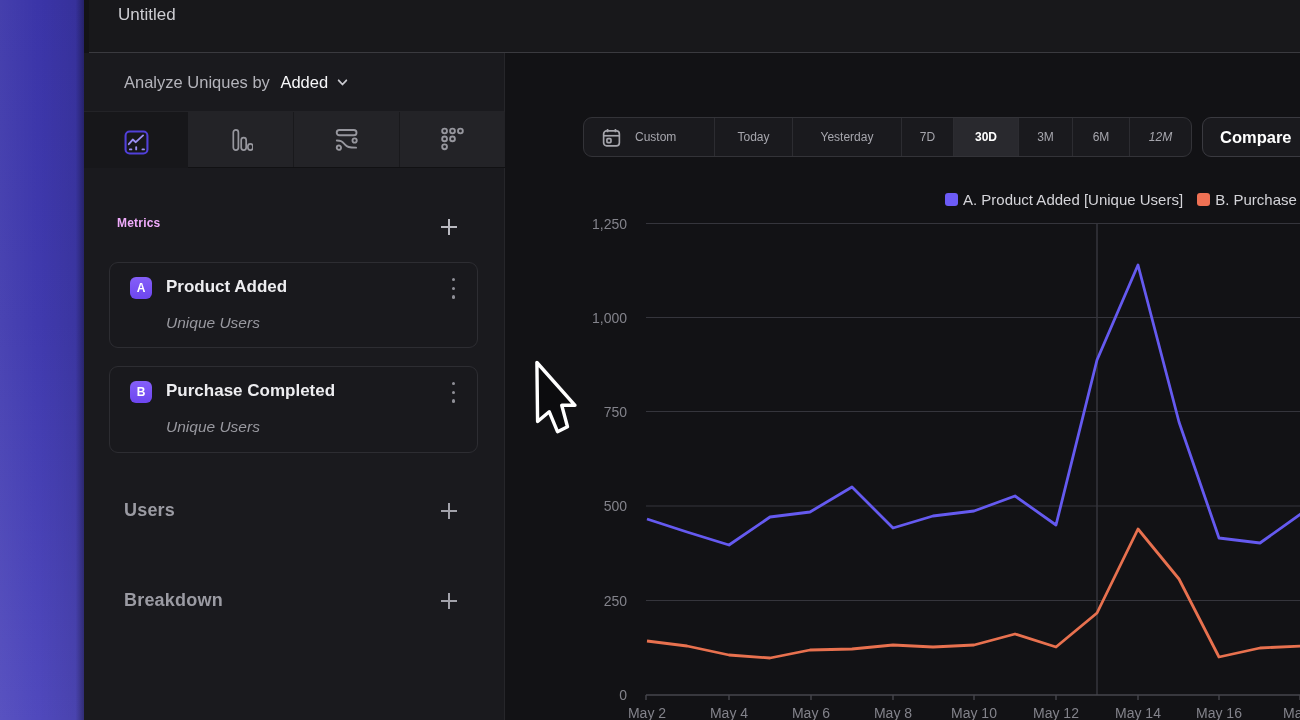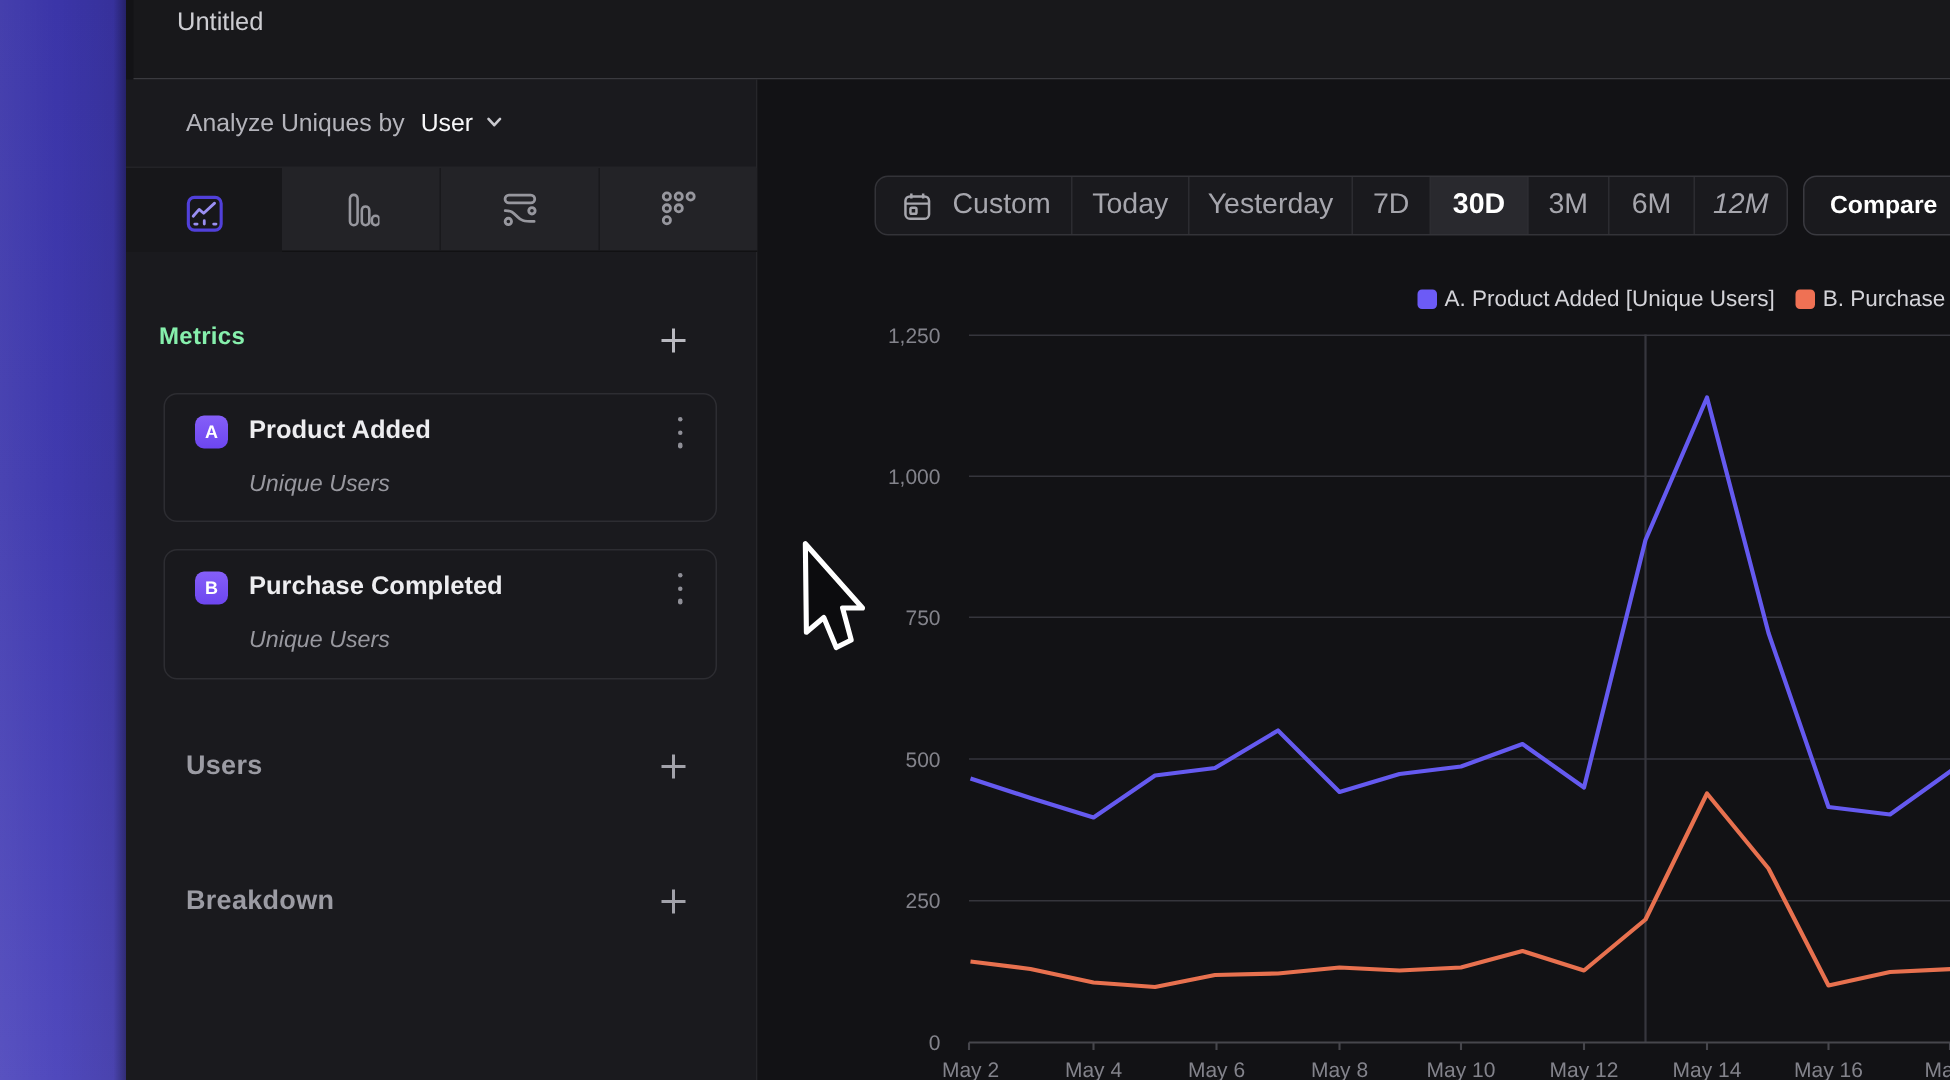--- a/index.html
+++ b/index.html
@@ -18,60 +18,60 @@
 .phead .t b{color:#f7f7f9;font-weight:400;margin-left:6px;}
 .chev{display:inline-block;width:11px;height:11px;margin-left:9px;position:relative;top:0px;}
 
 .tabs{position:absolute;left:0;top:59px;width:421px;height:56px;}
 .tabsel{position:absolute;left:0;top:0;width:104px;height:56px;background:#17171a;}
 .tabgrp{position:absolute;left:104px;top:0;width:317px;height:56px;background:#232327;border-bottom:1px solid #111113;box-sizing:border-box;display:flex;}
 .tabgrp .tb{flex:1;display:flex;align-items:center;justify-content:center;border-right:1px solid #19191c;}
 .tabgrp .tb:last-child{border-right:none;}
 .tabsel svg{position:absolute;left:40px;top:18px;}
 
-.sechead{position:absolute;left:22px;font-size:16px;font-weight:700;color:#86efac;letter-spacing:0.2px;}
+.sechead{position:absolute;left:33px;font-size:12px;font-weight:700;color:#f0abfc;letter-spacing:0.2px;}
 .plus{position:absolute;left:357px;width:16px;height:16px;}
 .plus:before,.plus:after{content:"";position:absolute;background:#b9b9c0;}
 .plus:before{left:7px;top:0;width:1.6px;height:16px;}
 .plus:after{left:0;top:7px;width:16px;height:1.6px;}
 .card{position:absolute;left:25px;width:369px;background:#19191d;border:1px solid #2d2d32;border-radius:9px;box-sizing:border-box;}
 .badge{position:absolute;left:20px;top:14px;width:22px;height:22px;border-radius:6px;background:linear-gradient(180deg,#855ff8,#6d46f0);color:#fff;font-size:12px;font-weight:700;text-align:center;line-height:22px;}
 .ctitle{position:absolute;left:56px;top:14px;font-size:17px;font-weight:600;color:#ededf0;}
 .csub{position:absolute;left:56px;top:51px;font-size:15.5px;color:#98989f;font-style:italic;}
 .kebab{position:absolute;right:21px;top:15px;width:4px;height:22px;}
 .kebab i{position:absolute;left:0;width:3.4px;height:3.4px;border-radius:50%;background:#8f8f97;}
 .kebab i:nth-child(1){top:0;}
 .kebab i:nth-child(2){top:8.7px;}
 .kebab i:nth-child(3){top:17.4px;}
 .greyhead{position:absolute;left:40px;font-size:18px;font-weight:700;color:#9b9ba3;letter-spacing:0.2px;}
 .plusg:before,.plusg:after{background:#a2a2aa;}
 
 .chart{left:505px;top:53px;width:795px;height:667px;background:#121215;}
 
 .ctrl{position:absolute;left:78px;top:64px;height:40px;display:flex;border:1px solid #333338;border-radius:9px;background:#1a1a1e;box-sizing:border-box;align-items:stretch;}
-.ctrl .seg{display:flex;align-items:center;justify-content:center;font-size:19px;color:#a6a6ad;border-right:1px solid #2c2c31;white-space:nowrap;box-sizing:border-box;}
+.ctrl .seg{display:flex;align-items:center;justify-content:center;font-size:12px;color:#a6a6ad;border-right:1px solid #2c2c31;white-space:nowrap;box-sizing:border-box;}
 .ctrl .seg:last-child{border-right:none;font-style:italic;}
 .ctrl .seg.on{background:#29292e;color:#fff;font-weight:700;}
 .compare{position:absolute;left:697px;top:64px;height:40px;width:130px;border:1px solid #3a3a40;border-radius:9px;box-sizing:border-box;font-size:16.5px;font-weight:700;color:#fff;display:flex;align-items:center;padding-left:17px;background:#1a1a1e;}
 
 .legend{position:absolute;left:440px;top:138px;display:flex;align-items:center;font-size:15px;color:#d4d4d9;white-space:nowrap;}
 .sw{width:13px;height:13px;border-radius:3px;margin-right:5px;display:inline-block;}
 
 .cursor{left:533px;top:359px;}
 </style>
 </head>
 <body>
 <div class="abs strip"></div>
 <div class="abs topbar">
     <div class="title">Untitled</div>
   </div>
 
 <div class="abs panel">
   <div class="phead">
-      <div class="t">Analyze Uniques by <b>User</b><svg class="chev" viewBox="0 0 10 10">
+      <div class="t">Analyze Uniques by <b>Added</b><svg class="chev" viewBox="0 0 10 10">
           <path d="M1.5 3 L5 6.8 L8.5 3" fill="none" stroke="#c9c9cf" stroke-width="1.6" stroke-linecap="round" stroke-linejoin="round"></path>
         </svg></div>
     </div>
   <div class="tabs">
     <div class="tabsel">
       <svg width="25" height="25" viewBox="0 0 24 24" fill="none">
         <rect x="1.5" y="1.5" width="21" height="21" rx="3.9" stroke="#5140da" stroke-width="2"></rect>
         <path d="M4.6 13.6 L8.4 9.2 L11.3 11.7 L18.3 5.2" stroke="#9a8ff2" stroke-width="1.8" stroke-linecap="round" stroke-linejoin="round"></path>
         <path d="M5.6 18.6 h1.5 M11.7 16.4 v2.2 M17.7 18.6 h1.5" stroke="#9a8ff2" stroke-width="1.8" stroke-linecap="round"></path>
       </svg>

